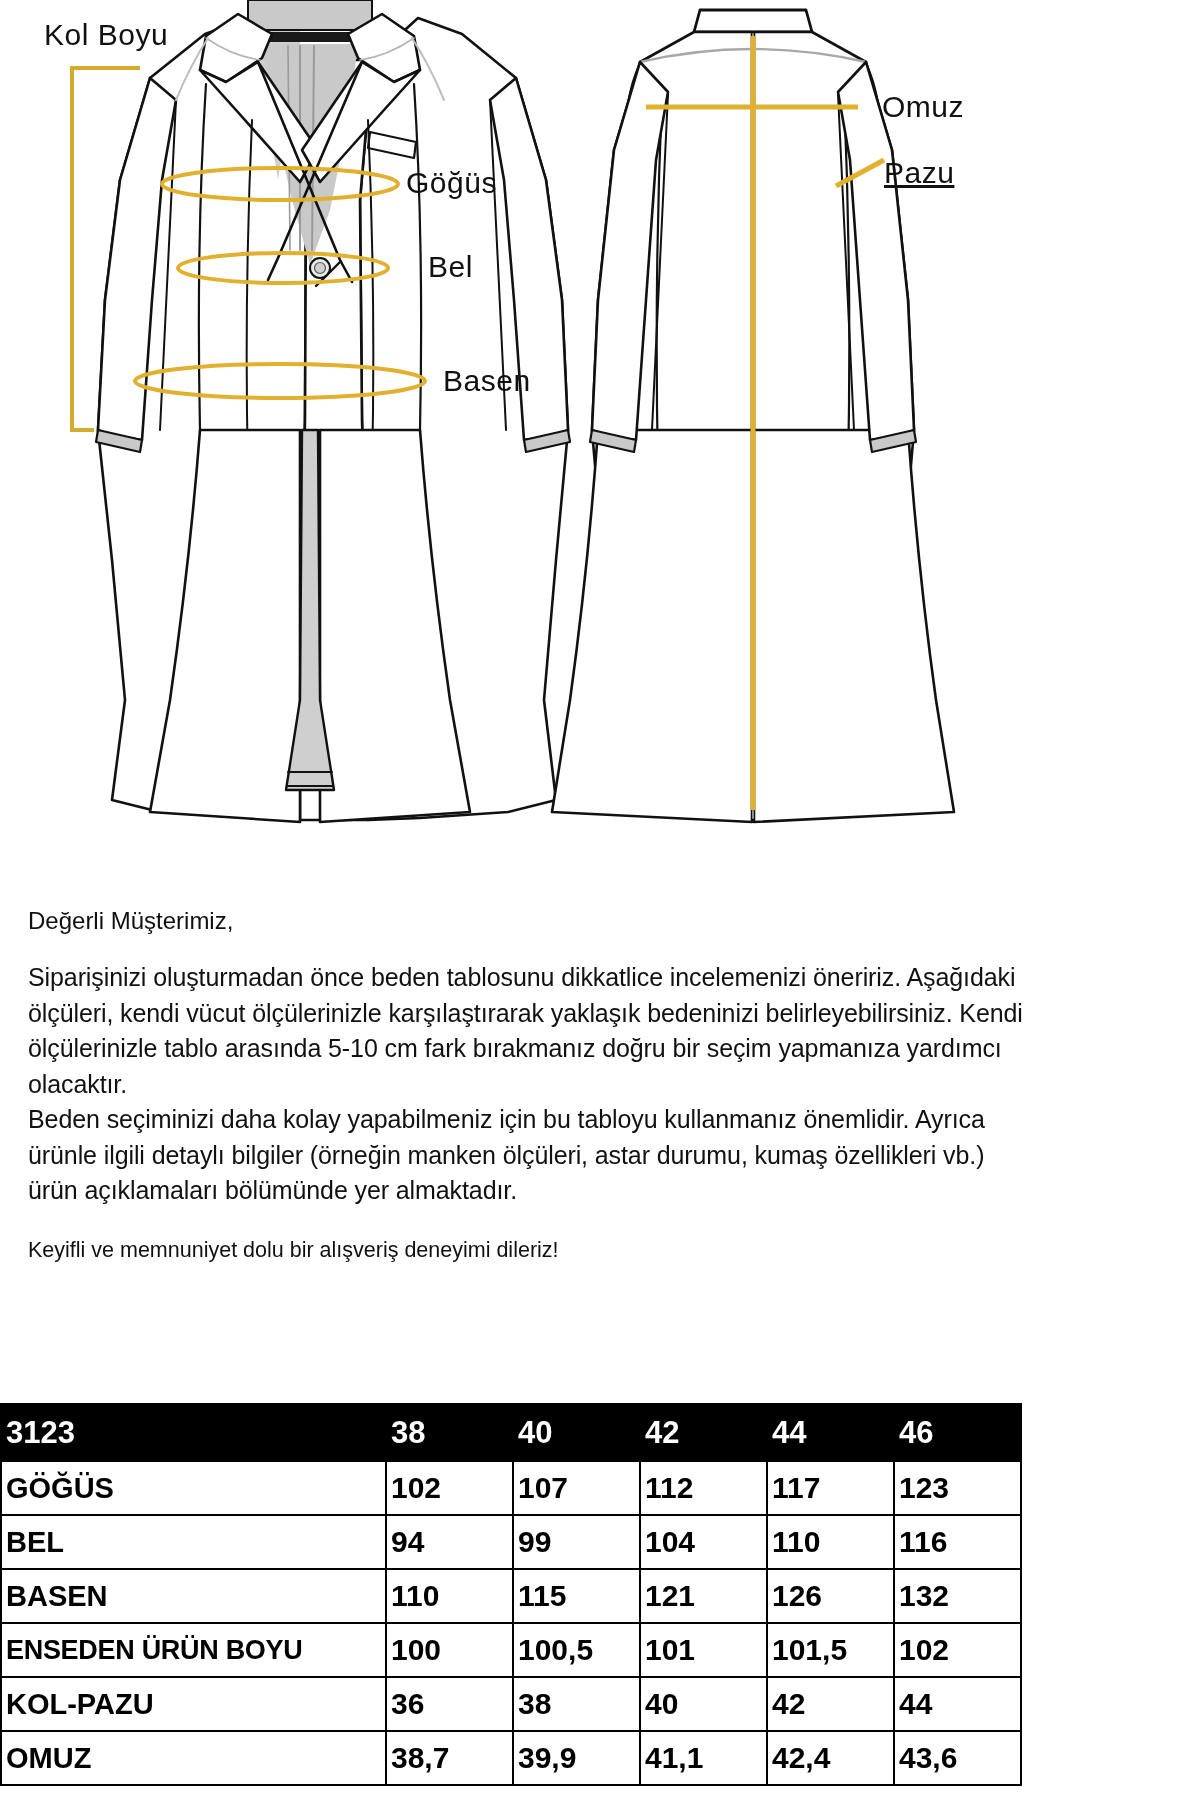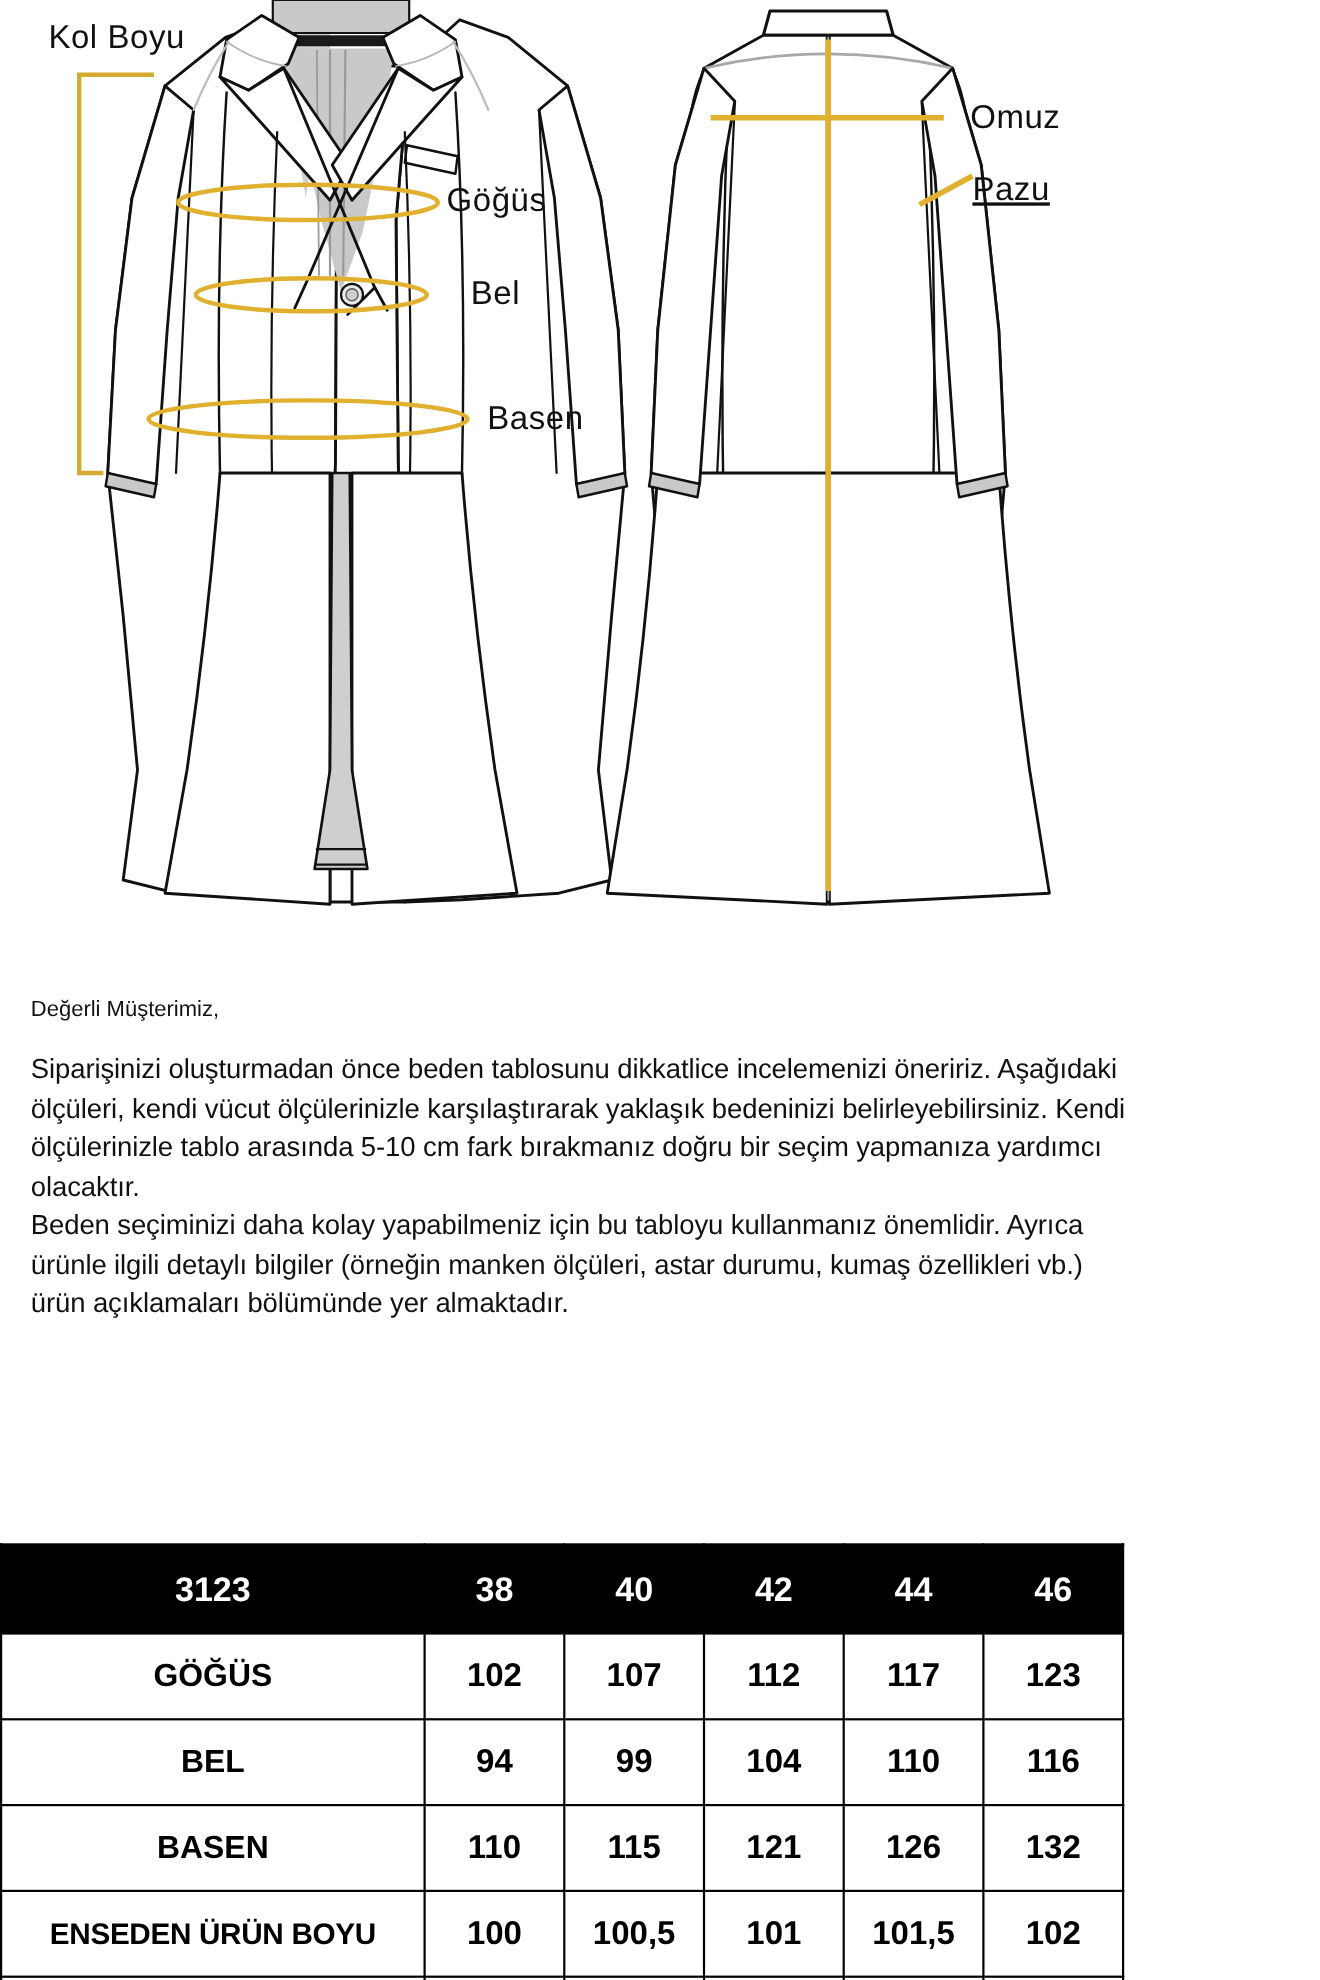--- a/index.html
+++ b/index.html
@@ -47,21 +47,21 @@
   #label-pazu     { left: 884px; top: 156px; text-decoration: underline; }
 
   
   #notice {
     position: absolute;
     left: 28px;
     top: 905px;
     width: 1000px;
   }
   .notice-greeting {
-    font-size: 20px;
+    font-size: 24px;
     font-weight: 400;
     color: #111111;
     margin: 0 0 24px 0;
     line-height: 1.3;
   }
   .notice-para {
     font-size: 25px;
     font-weight: 400;
     color: #111111;
     margin: 0;
@@ -85,26 +85,26 @@
     width: 1020px;
   }
   table#size-table {
     border-collapse: collapse;
     width: 1020px;
     table-layout: fixed;
   }
   table#size-table th,
   table#size-table td {
     border: 2px solid #000000;
-    text-align: center;
+    text-align: left;
     font-family: "Liberation Sans", sans-serif;
     font-weight: bold;
     font-size: 30px;
     height: 52px;
-    padding: 12px 4px;
+    padding: 0 4px;
     color: #000000;
     background: #ffffff;
   }
   table#size-table thead th {
     background: #000000;
     color: #ffffff;
     border-color: #000000;
     font-size: 31px;
     height: 55px;
   }
@@ -258,20 +258,21 @@
   <div class="meas-label" id="label-bel">Bel</div>
   <div class="meas-label" id="label-basen">Basen</div>
   <div class="meas-label" id="label-omuz">Omuz</div>
   <div class="meas-label" id="label-pazu">Pazu</div>
 </div>
 
 <div id="notice">
   <p class="notice-greeting">Değerli Müşterimiz,</p>
   <p class="notice-para">Siparişinizi oluşturmadan önce beden tablosunu dikkatlice incelemenizi öneririz. Aşağıdaki ölçüleri, kendi vücut ölçülerinizle karşılaştırarak yaklaşık bedeninizi belirleyebilirsiniz. Kendi ölçülerinizle tablo arasında 5-10 cm fark bırakmanız doğru bir seçim yapmanıza yardımcı olacaktır.</p>
   <p class="notice-para">Beden seçiminizi daha kolay yapabilmeniz için bu tabloyu kullanmanız önemlidir. Ayrıca ürünle ilgili detaylı bilgiler (örneğin manken ölçüleri, astar durumu, kumaş özellikleri vb.) ürün açıklamaları bölümünde yer almaktadır.</p>
+  <p class="notice-closing">Keyifli ve memnuniyet dolu bir alışveriş deneyimi dileriz!</p>
 </div>
 
 <div id="size-table-wrap">
   <table id="size-table">
     <colgroup id="size-table-colgroup">
       <col class="c-label">
     <col class="c-size">
         <col class="c-size">
         <col class="c-size">
         <col class="c-size">

